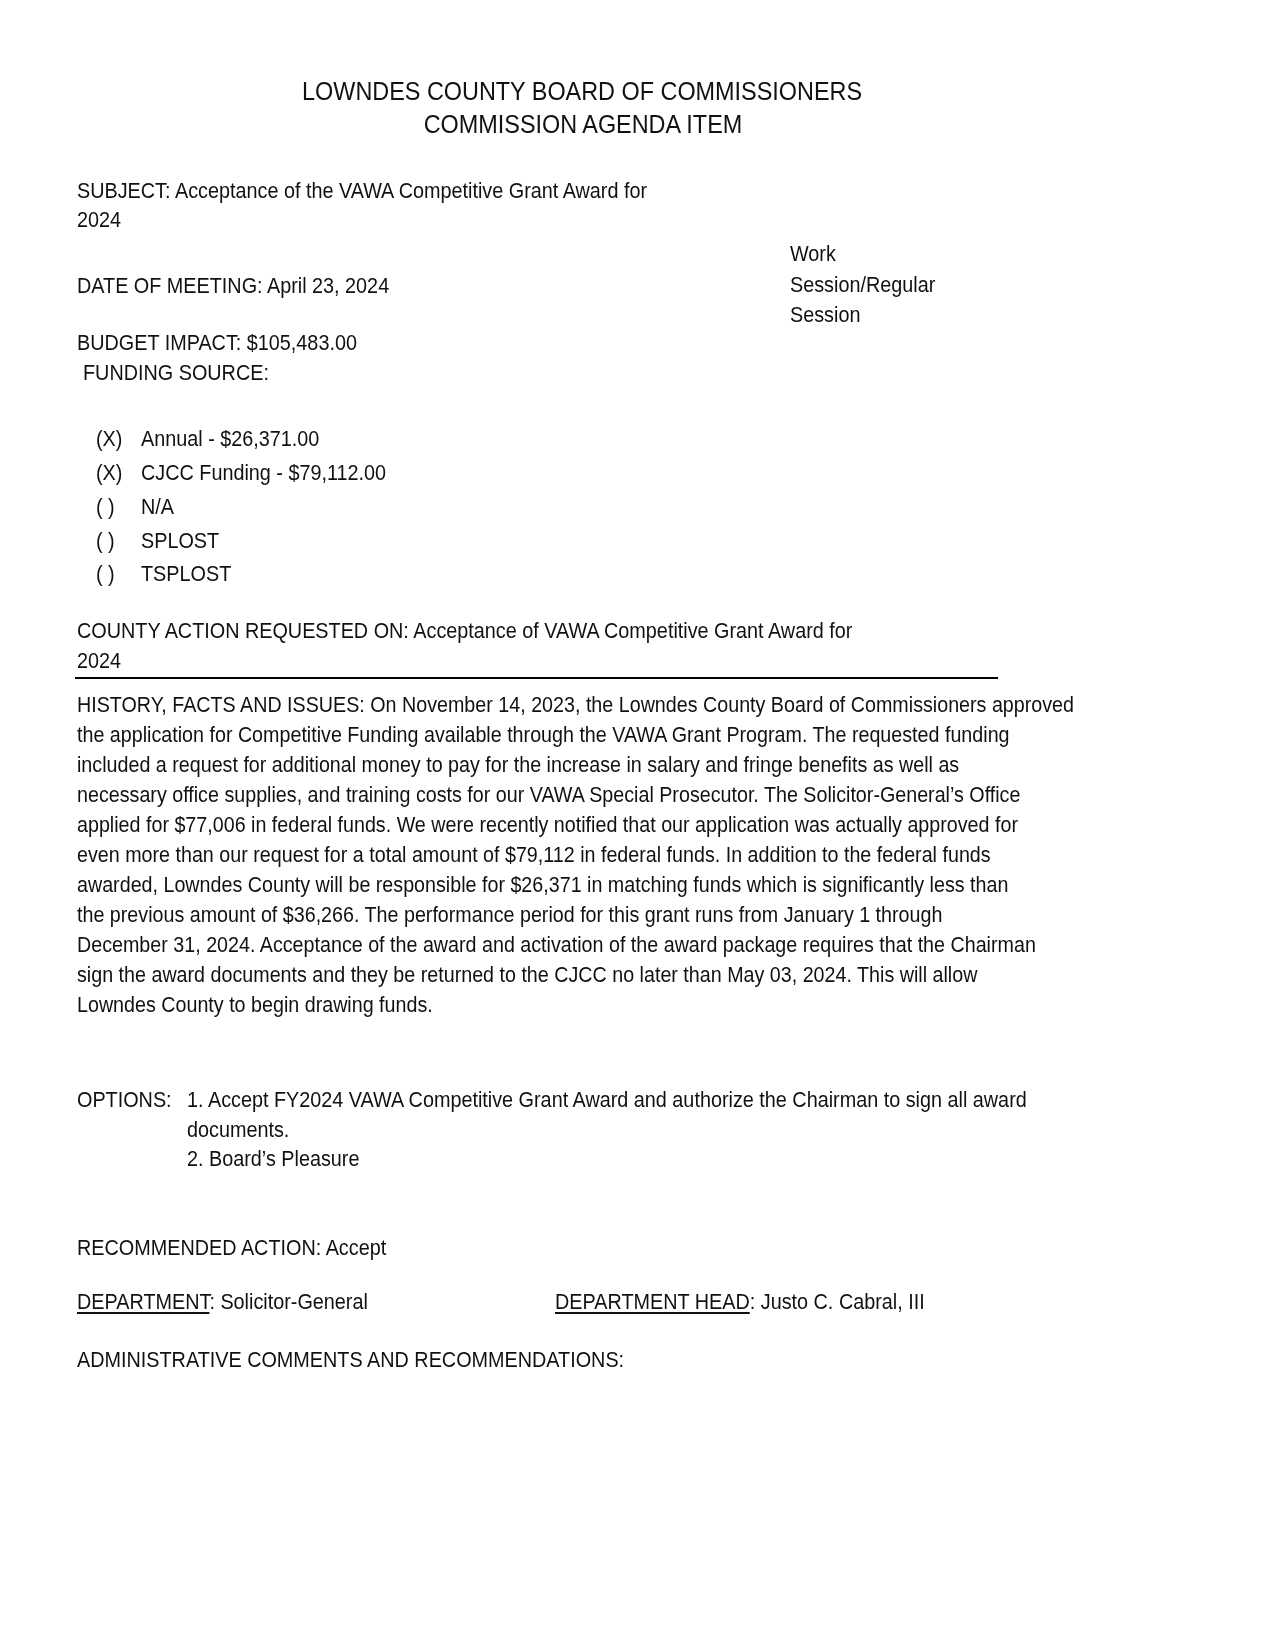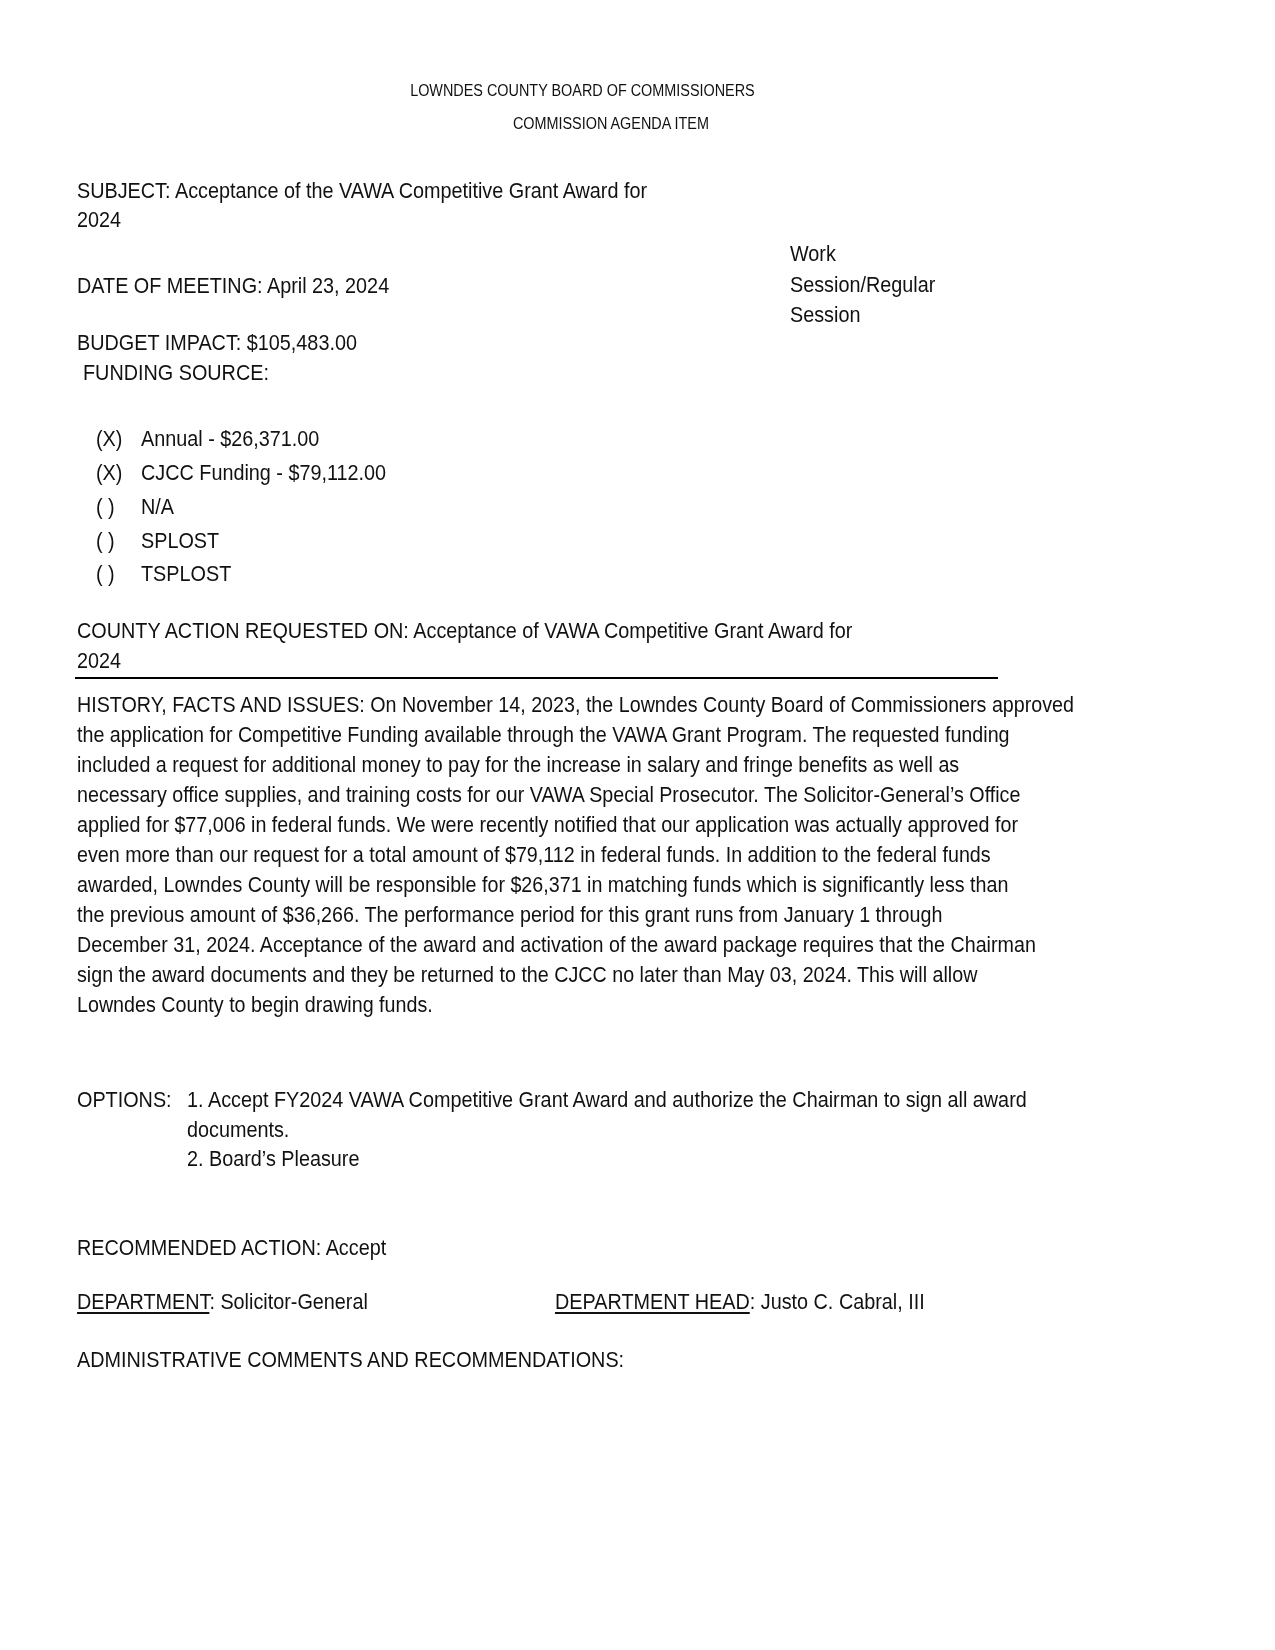--- a/index.html
+++ b/index.html
@@ -1,33 +1,33 @@
 <!DOCTYPE html>
 <html><head>
 <meta charset="utf-8">
 <style>
   html, body { margin:0; padding:0; background:#ffffff; }
   body { width:1275px; height:1650px; position:relative; overflow:hidden;
          font-family:"Liberation Sans", sans-serif; color:#111111; }
   .ln { position:absolute; white-space:nowrap; font-size:22px; line-height:30px;
         transform-origin:left top; transform:scaleX(0.90); }
   .ctr { position:absolute; left:0; width:1165px; text-align:center; white-space:nowrap;
-         font-size:16px; line-height:30px; }
+         font-size:26px; line-height:30px; }
   .ctr span { display:inline-block; transform:scaleX(0.90); }
   .u { text-decoration:underline; text-underline-offset:3px; text-decoration-thickness:1.5px; }
   .rule { position:absolute; left:75px; top:677px; width:923px; height:2px; background:#000; }
   .mark { display:inline-block; width:50px; }
 </style>
 </head>
 <body>
 
 <div class="ctr" style="top:76px;">
   <span>LOWNDES COUNTY BOARD OF COMMISSIONERS</span>
 </div>
-<div class="ctr" style="top:109px;margin-left:28px;">
+<div class="ctr" style="top:109px;">
   <span>COMMISSION AGENDA ITEM</span>
 </div>
 
 <div class="ln" style="left:77px; top:176px;">
   <span>SUBJECT:</span>
   <span>Acceptance of the VAWA Competitive Grant Award for</span>
 </div>
 <div class="ln" style="left:77px; top:205px;">2024</div>
 
 <div class="ln" style="left:790px; top:239px;">Work</div>

